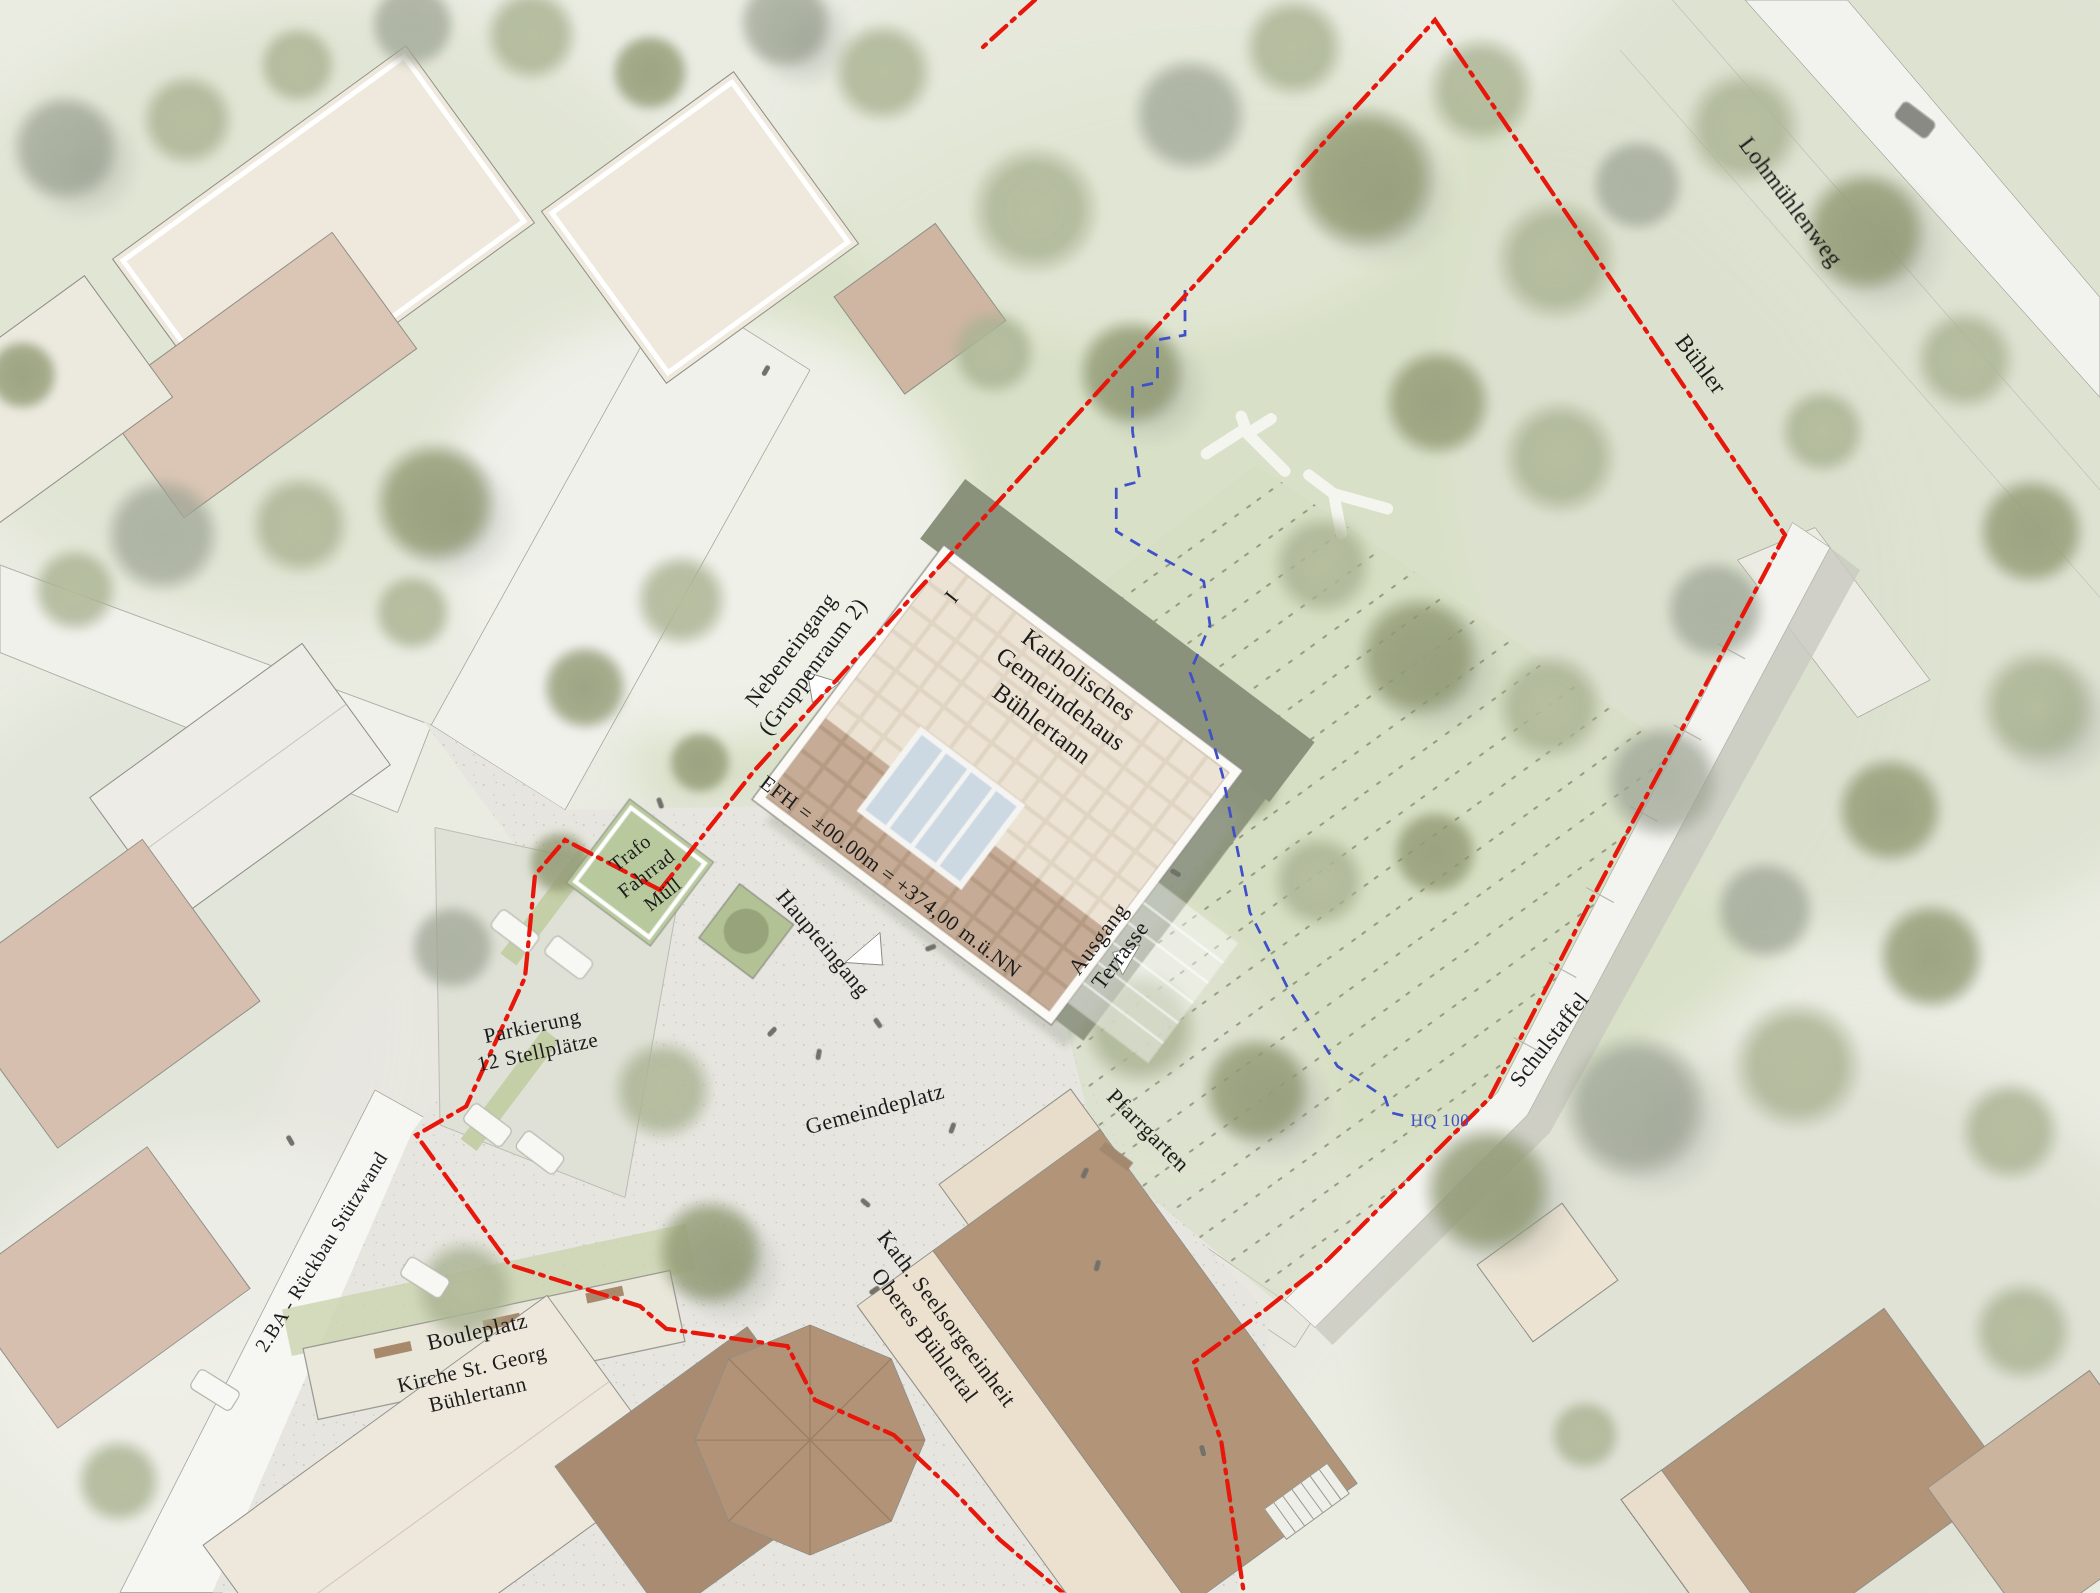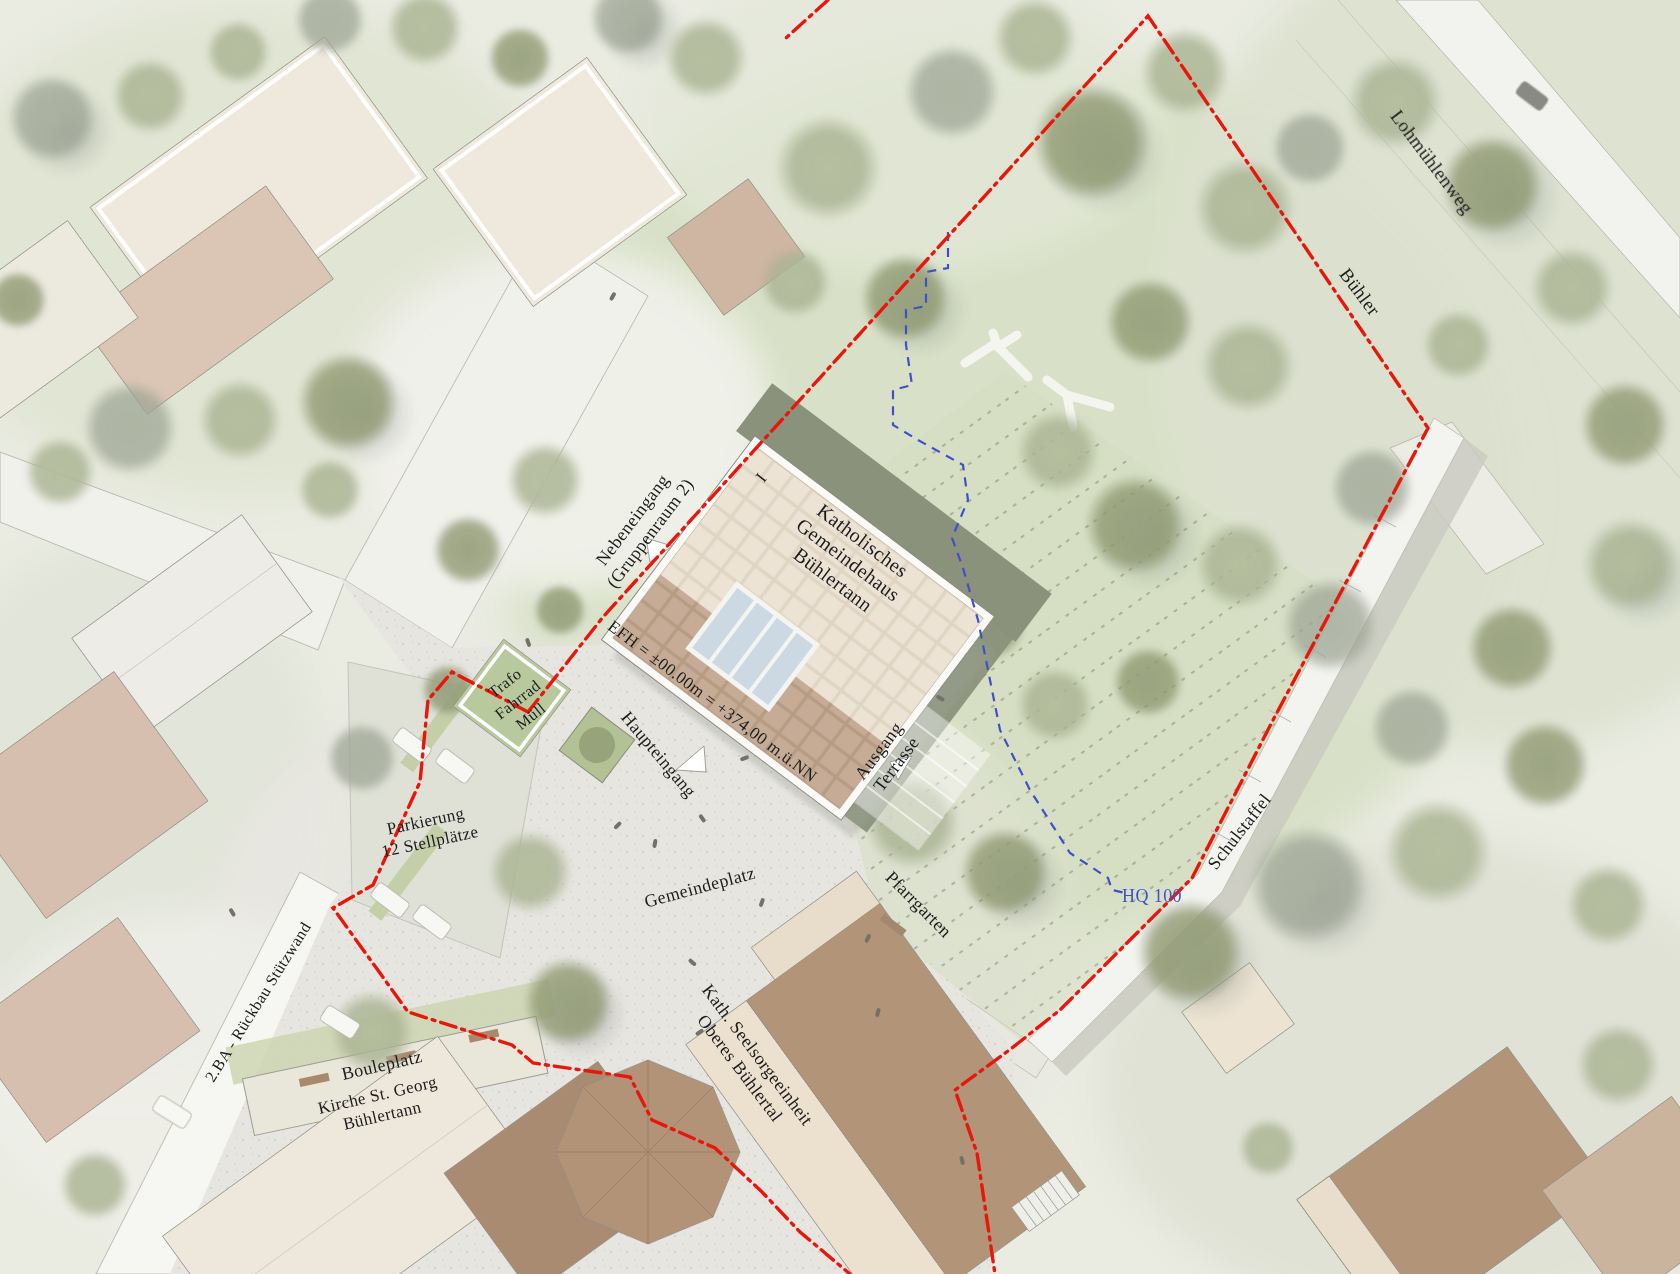--- a/index.html
+++ b/index.html
@@ -389,21 +389,21 @@
 
 <div class="label" style="left:428px;top:832px;font-size:17px;transform:translate(-50%,-50%) rotate(-12deg);">
   <div>Parkierung</div>
   <div>12 Stellplätze</div>
 </div>
 
 <div class="label" style="left:700px;top:888px;font-size:18px;transform:translate(-50%,-50%) rotate(-15deg);">Gemeindeplatz</div>
 
 <div class="label" style="left:918px;top:905px;font-size:18px;transform:translate(-50%,-50%) rotate(45deg);">Pfarrgarten</div>
 
-<div class="label blue" style="left:1152px;top:897px;font-size:18px;transform:translate(-50%,-50%);">HQ 100</div>
+<div class="label blue" style="left:1152px;top:897px;font-size:14px;transform:translate(-50%,-50%);">HQ 100</div>
 
 <div class="label" style="left:1240px;top:832px;font-size:18px;transform:translate(-50%,-50%) rotate(-52deg);">Schulstaffel</div>
 
 <div class="label" style="left:258px;top:1002px;font-size:16px;transform:translate(-50%,-50%) rotate(-58deg);">2.BA - Rückbau Stützwand</div>
 
 <div class="label" style="left:382px;top:1066px;font-size:18px;transform:translate(-50%,-50%) rotate(-13deg);">Bouleplatz</div>
 
 <div class="label" style="left:380px;top:1106px;font-size:17px;transform:translate(-50%,-50%) rotate(-13deg);">
   <div>Kirche St. Georg</div>
   <div>Bühlertann</div>

